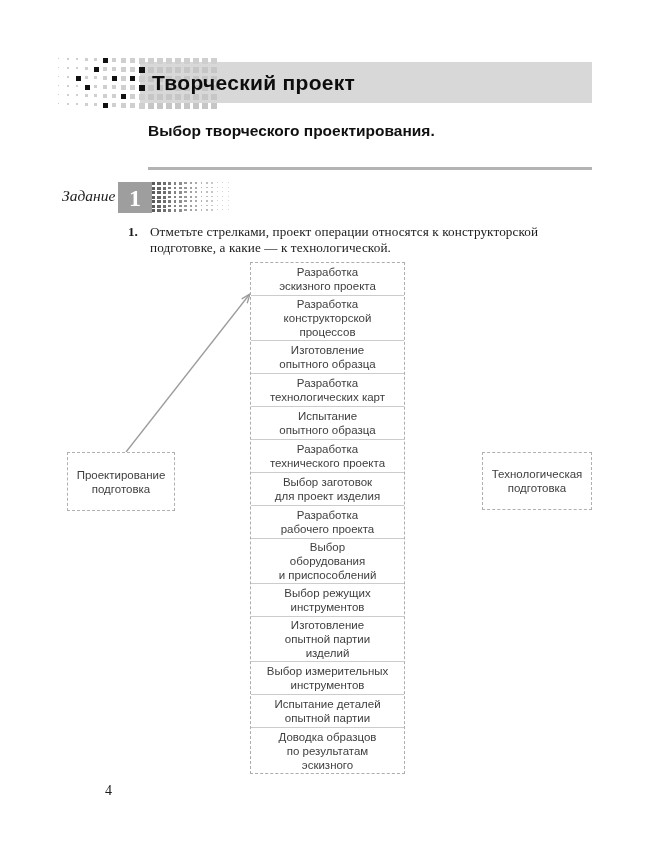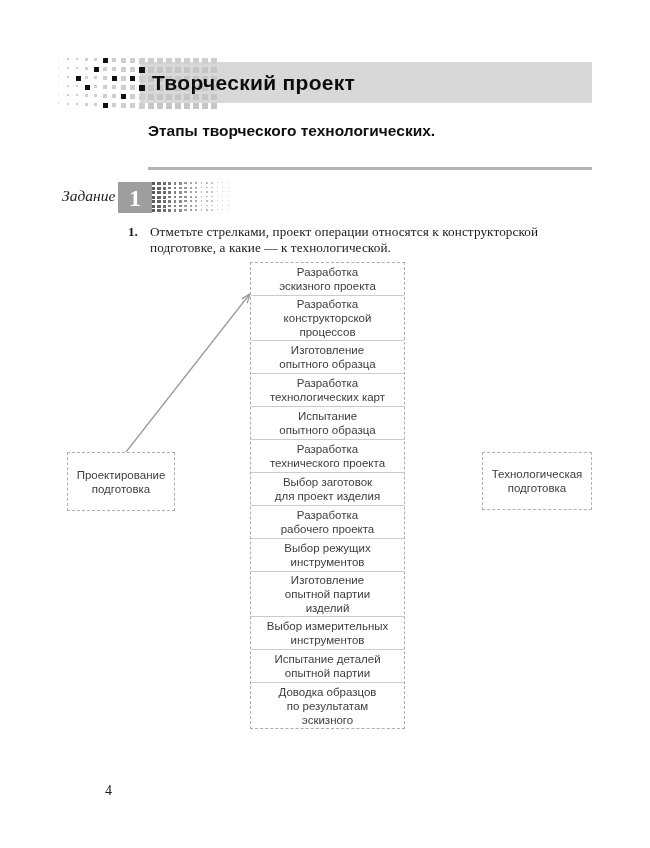--- a/index.html
+++ b/index.html
@@ -173,21 +173,21 @@
       <div class="deco-cell" style="left: 166px; top: 103px; width: 5.5px; height: 5.5px; background: rgb(198, 198, 198);"></div>
       <div class="deco-cell" style="left: 175px; top: 103px; width: 5.5px; height: 5.5px; background: rgb(198, 198, 198);"></div>
       <div class="deco-cell" style="left: 184px; top: 103px; width: 5.5px; height: 5.5px; background: rgb(198, 198, 198);"></div>
       <div class="deco-cell" style="left: 193px; top: 103px; width: 5.5px; height: 5.5px; background: rgb(198, 198, 198);"></div>
       <div class="deco-cell" style="left: 202px; top: 103px; width: 5.5px; height: 5.5px; background: rgb(198, 198, 198);"></div>
       <div class="deco-cell" style="left: 211px; top: 103px; width: 5.5px; height: 5.5px; background: rgb(198, 198, 198);"></div>
     </div>
   <h1 class="chapter-title">Творческий проект</h1>
 
   <div class="subtitle">
-    <div>Этапы творческого технологических.</div>
+    <div>Выбор творческого проектирования.</div>
   </div>
   <div class="subtitle-rule"></div>
 
   <span class="task-label">Задание</span>
   <div class="task-badge">
     <span>1</span>
   </div>
   <div id="task-deco">
       <div class="deco-cell" style="left: 152px; top: 182px; width: 3.4px; height: 3.4px; background: rgb(90, 90, 90);"></div>
       <div class="deco-cell" style="left: 157.4px; top: 182px; width: 3.23px; height: 3.23px; background: rgb(100, 100, 100);"></div>
@@ -342,20 +342,25 @@
         <div>технического проекта</div>
       </div>
       <div class="op-box h2">
         <div>Выбор заготовок</div>
         <div>для проект изделия</div>
       </div>
       <div class="op-box h2">
         <div>Разработка</div>
         <div>рабочего проекта</div>
       </div>
+      <div class="op-box h3">
+        <div>Выбор</div>
+        <div>оборудования</div>
+        <div>и приспособлений</div>
+      </div>
       <div class="op-box h2">
         <div>Выбор режущих</div>
         <div>инструментов</div>
       </div>
       <div class="op-box h3">
         <div>Изготовление</div>
         <div>опытной партии</div>
         <div>изделий</div>
       </div>
       <div class="op-box h2">

